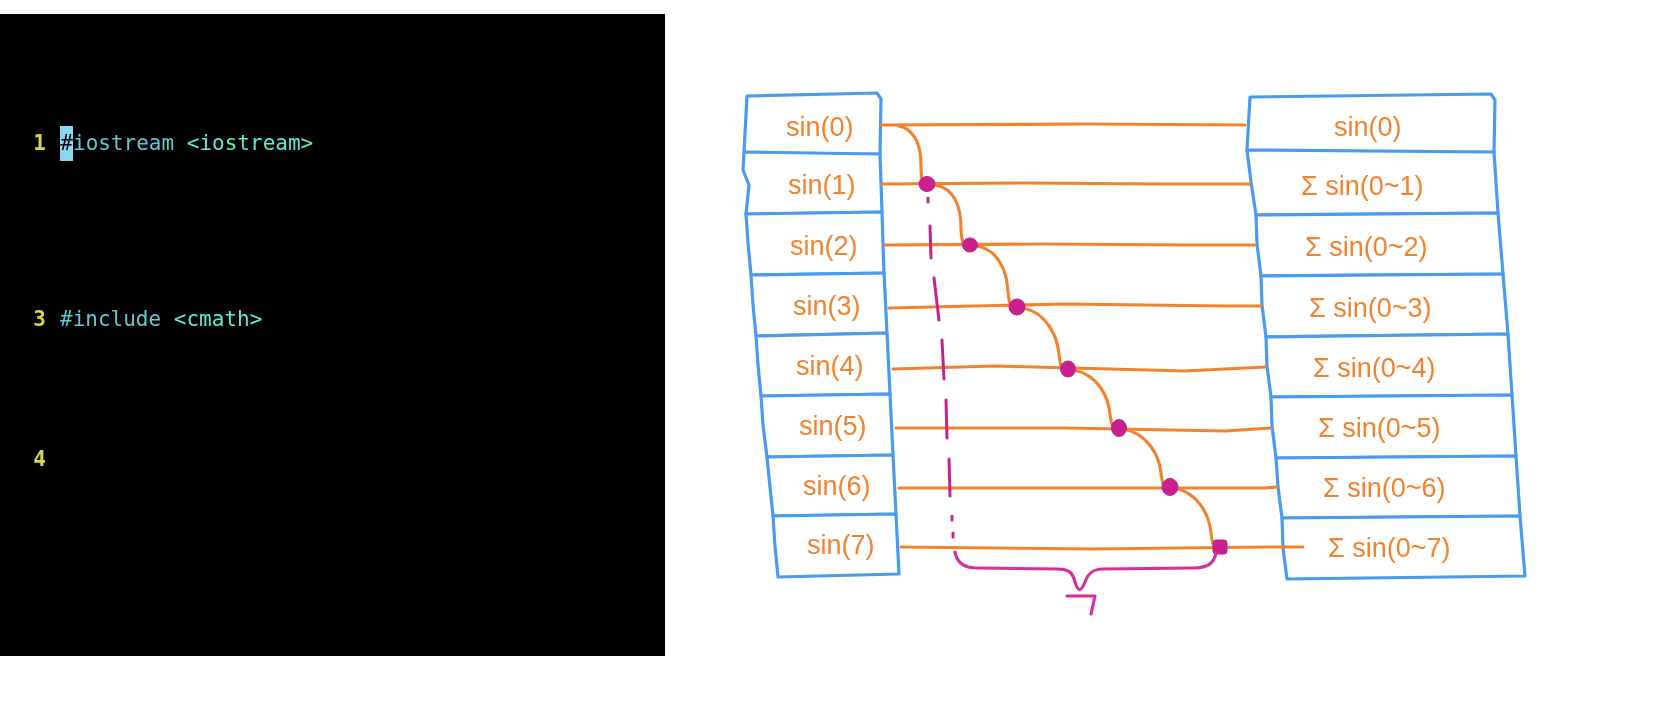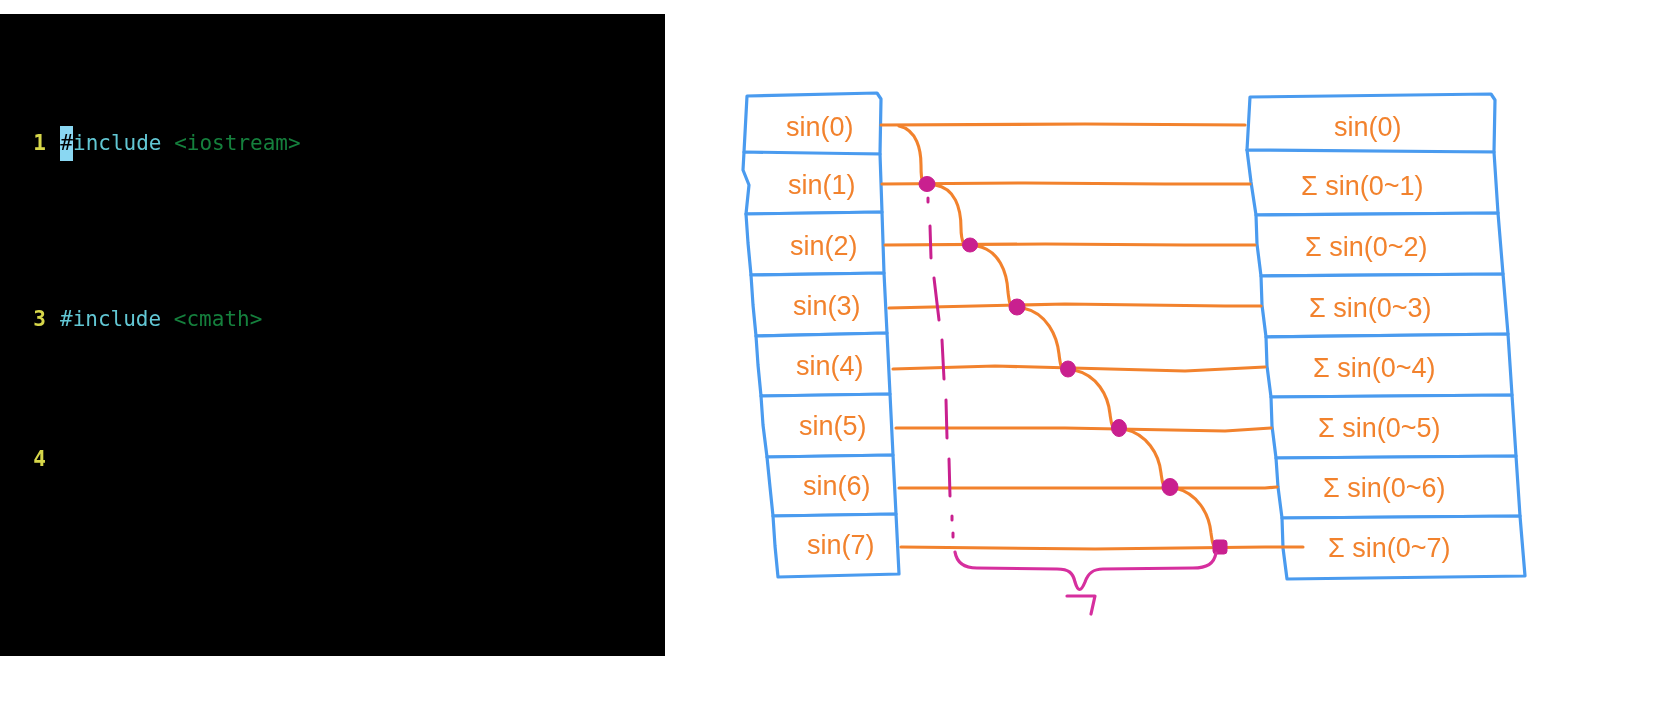--- a/index.html
+++ b/index.html
@@ -47,21 +47,21 @@
     width: 46px;
     text-align: right;
     color: #d7d74a;
     font-weight: 600;
     margin-right: 14px;
   }
   .ctext { display: inline; }
 
   
   .t-pre   { color: #62c7d4; }          
-  .t-hdr   { color: #15803d; }
+  .t-hdr   { color: #5eead4; }
 
   .cursor-block {
     display: inline-block;
     background: #8ad7f2;
     color: #000000;
     width: 13px;
     text-align: center;
   }
 
   
@@ -118,21 +118,21 @@
   }
 </style>
 </head>
 <body>
 
 <div id="root">
 
   <div id="editor">
     <div id="code">
 
-      <span class="cline"><span class="gutter">1</span><span class="ctext"><span class="cursor-block">#</span><span class="t-pre">include</span> <span class="t-hdr">&lt;iostream&gt;</span></span></span>
+      <span class="cline"><span class="gutter">1</span><span class="ctext"><span class="cursor-block">#</span><span class="t-pre">iostream</span> <span class="t-hdr">&lt;iostream&gt;</span></span></span>
 
 
       <span class="cline"><span class="gutter">3</span><span class="ctext"><span class="t-pre">#include</span> <span class="t-hdr">&lt;cmath&gt;</span></span></span>
 
       <span class="cline"><span class="gutter">4</span><span class="ctext"></span></span>
 
       
 
       
 

